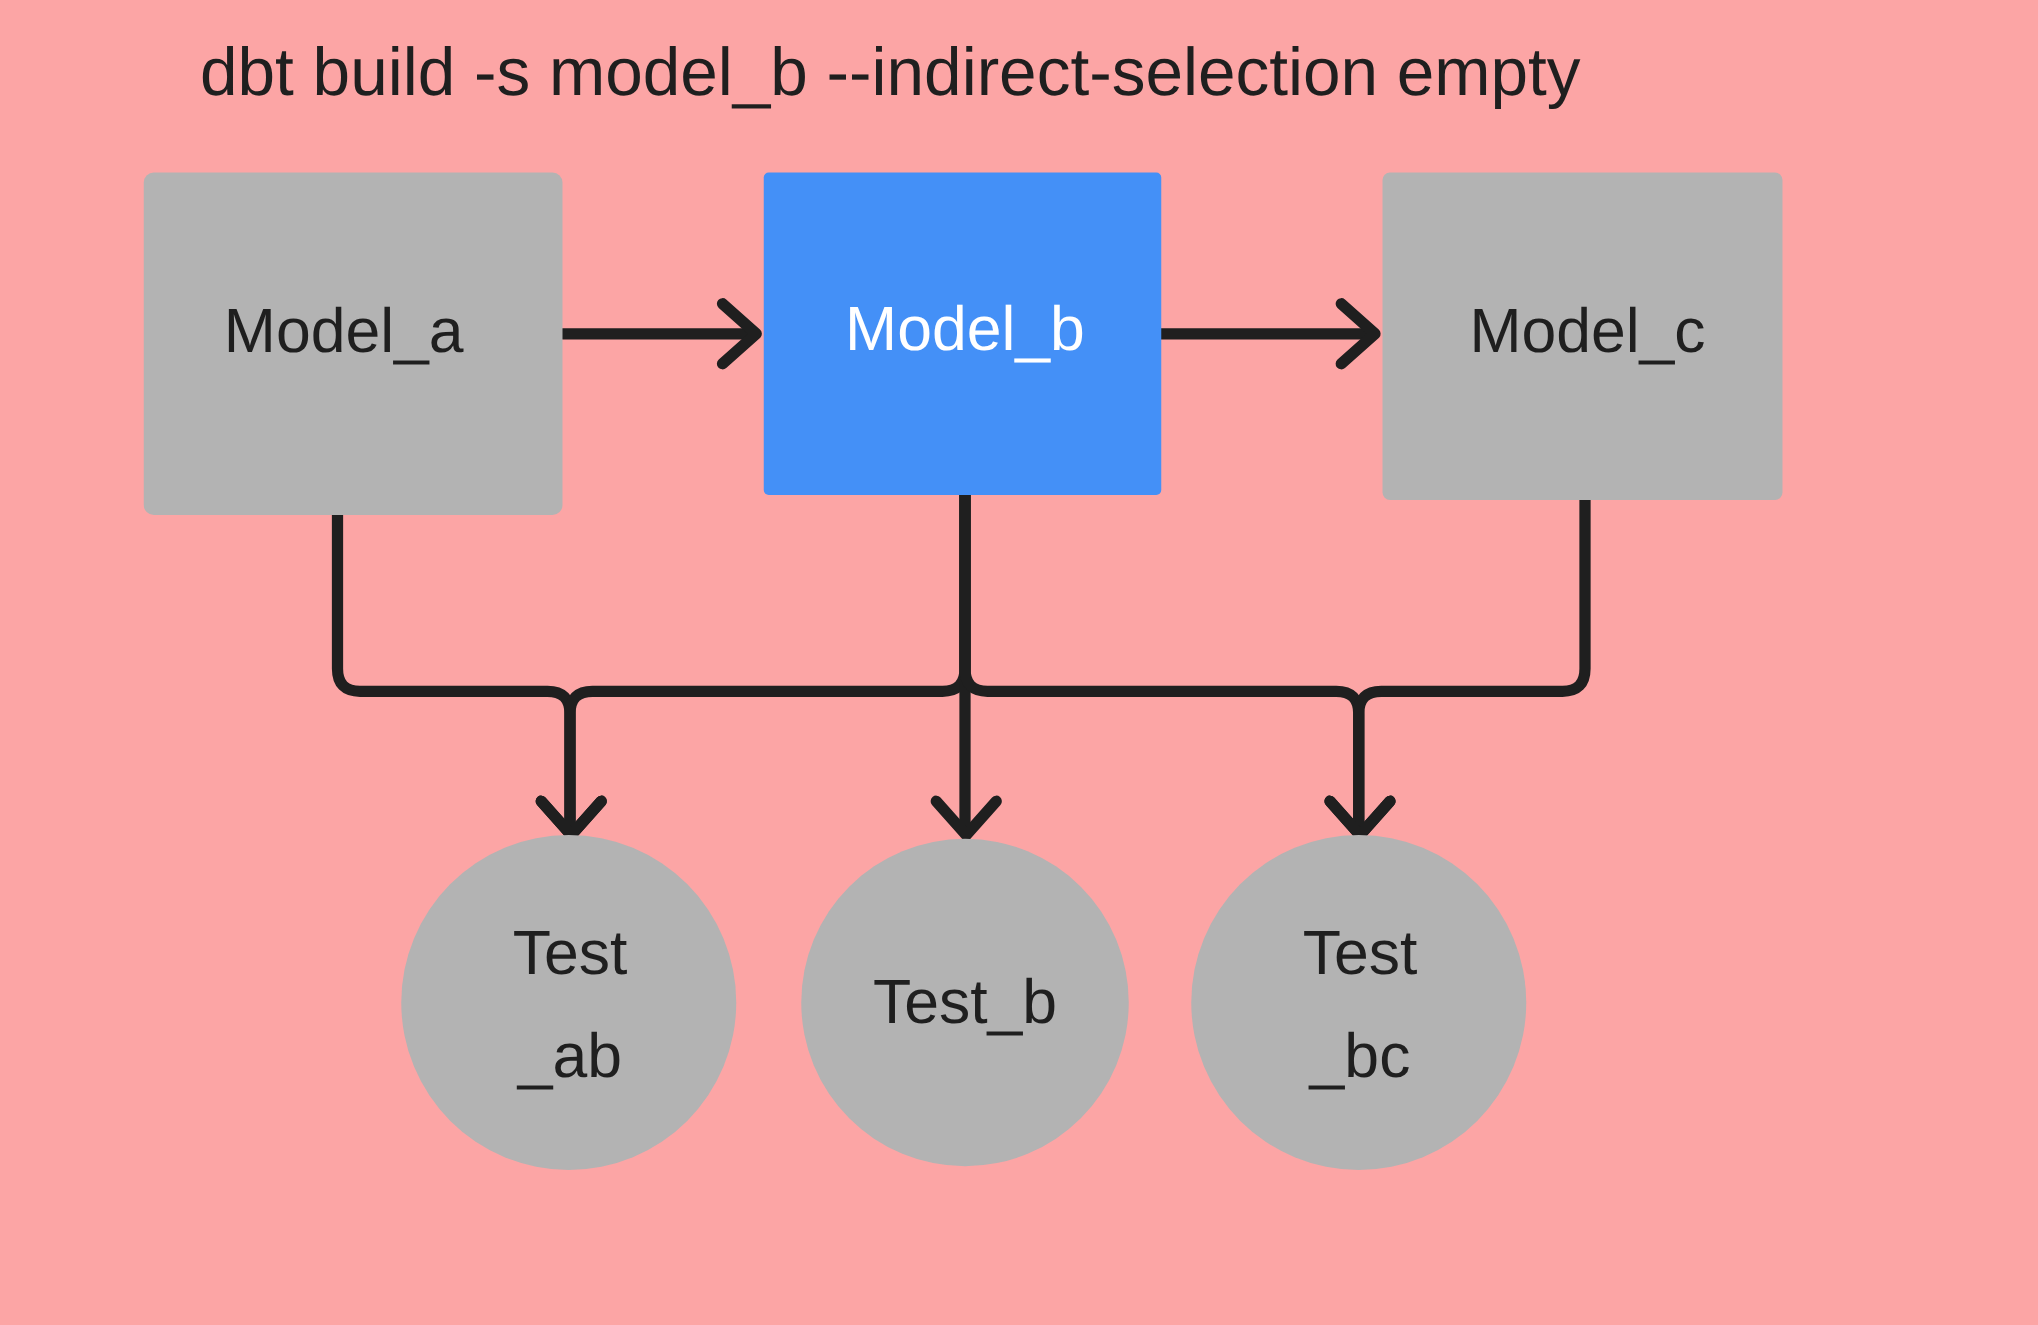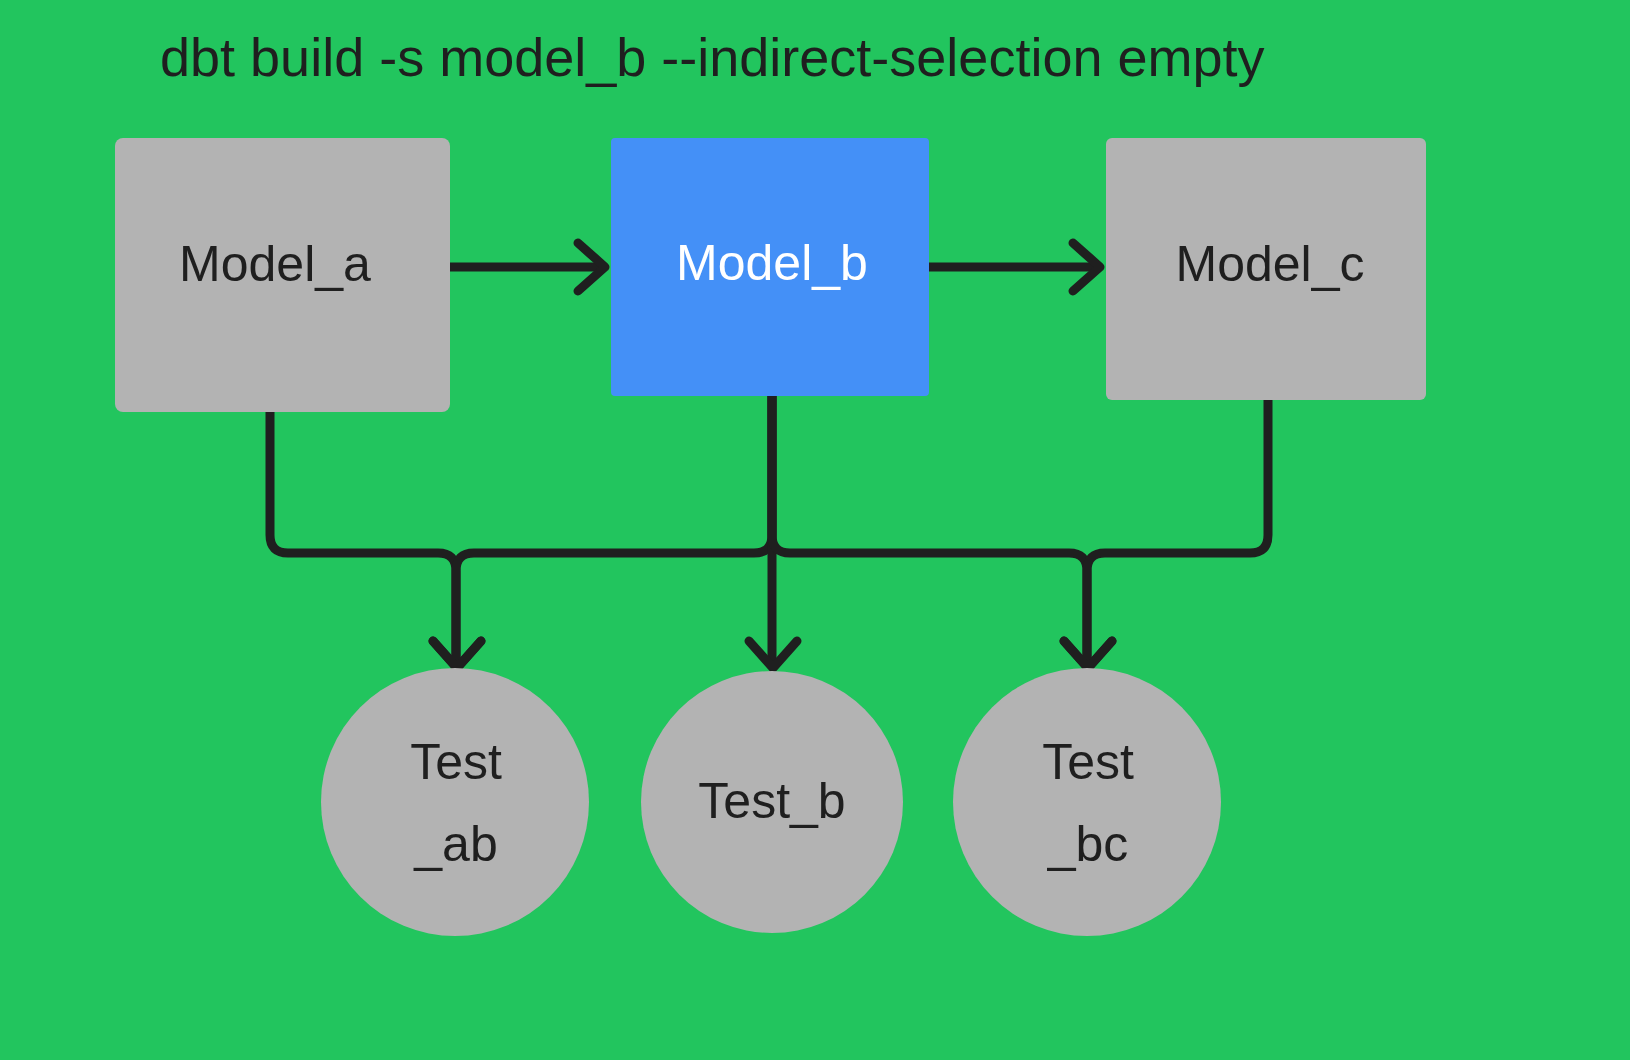--- a/index.html
+++ b/index.html
@@ -10,21 +10,21 @@
   body {
     width: 1630px;
     height: 1060px;
     overflow: hidden;
     font-family: "Liberation Sans", sans-serif;
   }
   #canvas {
     position: relative;
     width: 1630px;
     height: 1060px;
-    background: #22c55e;
+    background: #fca5a5;
   }
   #diagram-svg {
     position: absolute;
     left: 0;
     top: 0;
     width: 1630px;
     height: 1060px;
     display: block;
   }
   .node-label {

